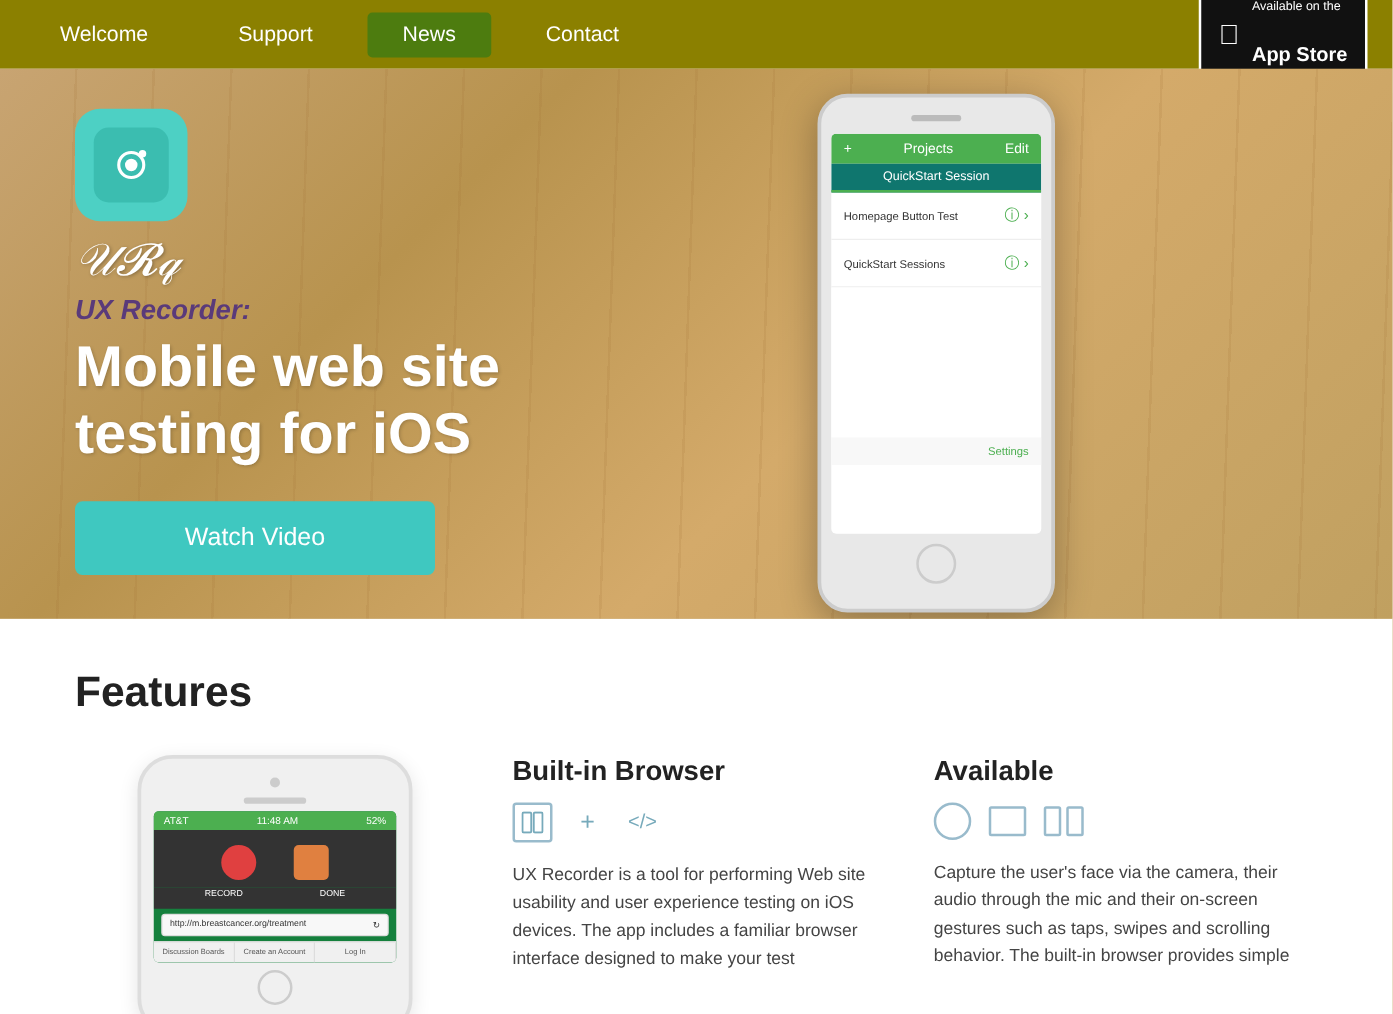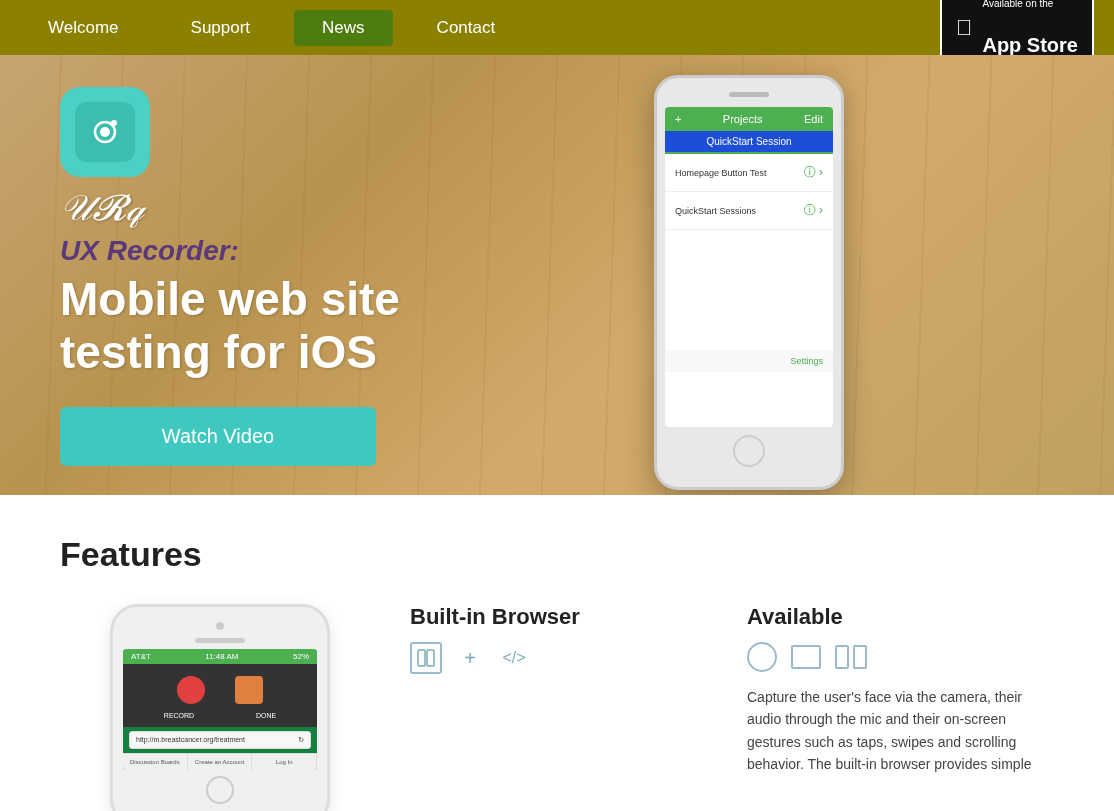--- a/index.html
+++ b/index.html
@@ -34,21 +34,21 @@
       color: #fff;
       border: 2px solid #fff;
       border-radius: 8px;
       padding: 6px 14px;
       cursor: pointer;
       text-decoration: none;
     }
     .app-store-icon { font-size: 22px; }
     .app-store-text { display: flex; flex-direction: column; line-height: 1.2; gap: 23px; }
     .app-store-text .small { font-size: 10px; }
-    .app-store-text .big { font-size: 20px; font-weight: bold; }
+    .app-store-text .big { font-size: 16px; font-weight: bold; }
 
     
     .hero {
       position: relative;
       width: 100%;
       height: 440px;
       background: #c8a96e;
       overflow: hidden;
     }
     .hero-bg {
@@ -89,41 +89,41 @@
       height: 60px;
       background: #3bbdb0;
       border-radius: 12px;
       display: flex;
       align-items: center;
       justify-content: center;
       font-size: 28px;
     }
     .hero-title-sub {
       color: #5a3a7a;
-      font-size: 28px;
+      font-size: 22px;
       font-weight: bold;
       font-style: italic;
       margin-bottom: 6px;
     }
     .hero-title-main {
       color: #fff;
       font-size: 46px;
       font-weight: bold;
       line-height: 1.15;
       text-shadow: 1px 1px 3px rgba(0,0,0,0.2);
       max-width: 420px;
     }
     .watch-video-btn {
       margin-top: 28px;
       background: #3fc8c0;
       color: #fff;
       border: none;
       border-radius: 6px;
       padding: 18px 0;
-      width: 316px;
+      width: 288px;
       font-size: 20px;
       cursor: pointer;
       font-weight: 500;
     }
 
     
     .hero-phone {
       position: absolute;
       right: 270px;
       top: 20px;
@@ -153,21 +153,21 @@
     .phone-screen-header {
       background: #4CAF50;
       color: #fff;
       display: flex;
       justify-content: space-between;
       align-items: center;
       padding: 6px 10px;
       font-size: 11px;
     }
     .phone-screen-tab {
-      background: #1d4ed8;
+      background: #0f766e;
       text-align: center;
       color: #fff;
       font-size: 10px;
       padding: 5px;
       border-bottom: 2px solid #4CAF50;
     }
     .phone-screen-item {
       display: flex;
       justify-content: space-between;
       align-items: center;
@@ -466,20 +466,21 @@
       <div class="feature-icons">
         <div class="feature-icon">
           <svg width="18" height="18" viewBox="0 0 18 18">
               <rect x="1" y="1" width="7" height="16" rx="1" fill="none" stroke="#7ab" stroke-width="1.5"></rect>
               <rect x="10" y="1" width="7" height="16" rx="1" fill="none" stroke="#7ab" stroke-width="1.5"></rect>
             </svg>
         </div>
         <div class="feature-icon" style="border:none; font-size:20px; color:#7ab;">+</div>
         <div class="feature-icon" style="border:none; font-size:16px; color:#7ab;">&lt;/&gt;</div>
       </div>
+      <p class="feature-desc">UX Recorder is a tool for performing Web site usability and user experience testing on iOS devices. The app includes a familiar browser interface designed to make your test</p>
     </div>
 
     <div class="feature-col">
       <h3 class="feature-col-title">Available</h3>
       <div class="recording-icons">
         <div class="rec-icon-circle"></div>
         <div class="rec-icon-rect"></div>
         <div class="rec-icon-double">
           <div class="rec-icon-half"></div>
           <div class="rec-icon-half"></div>

